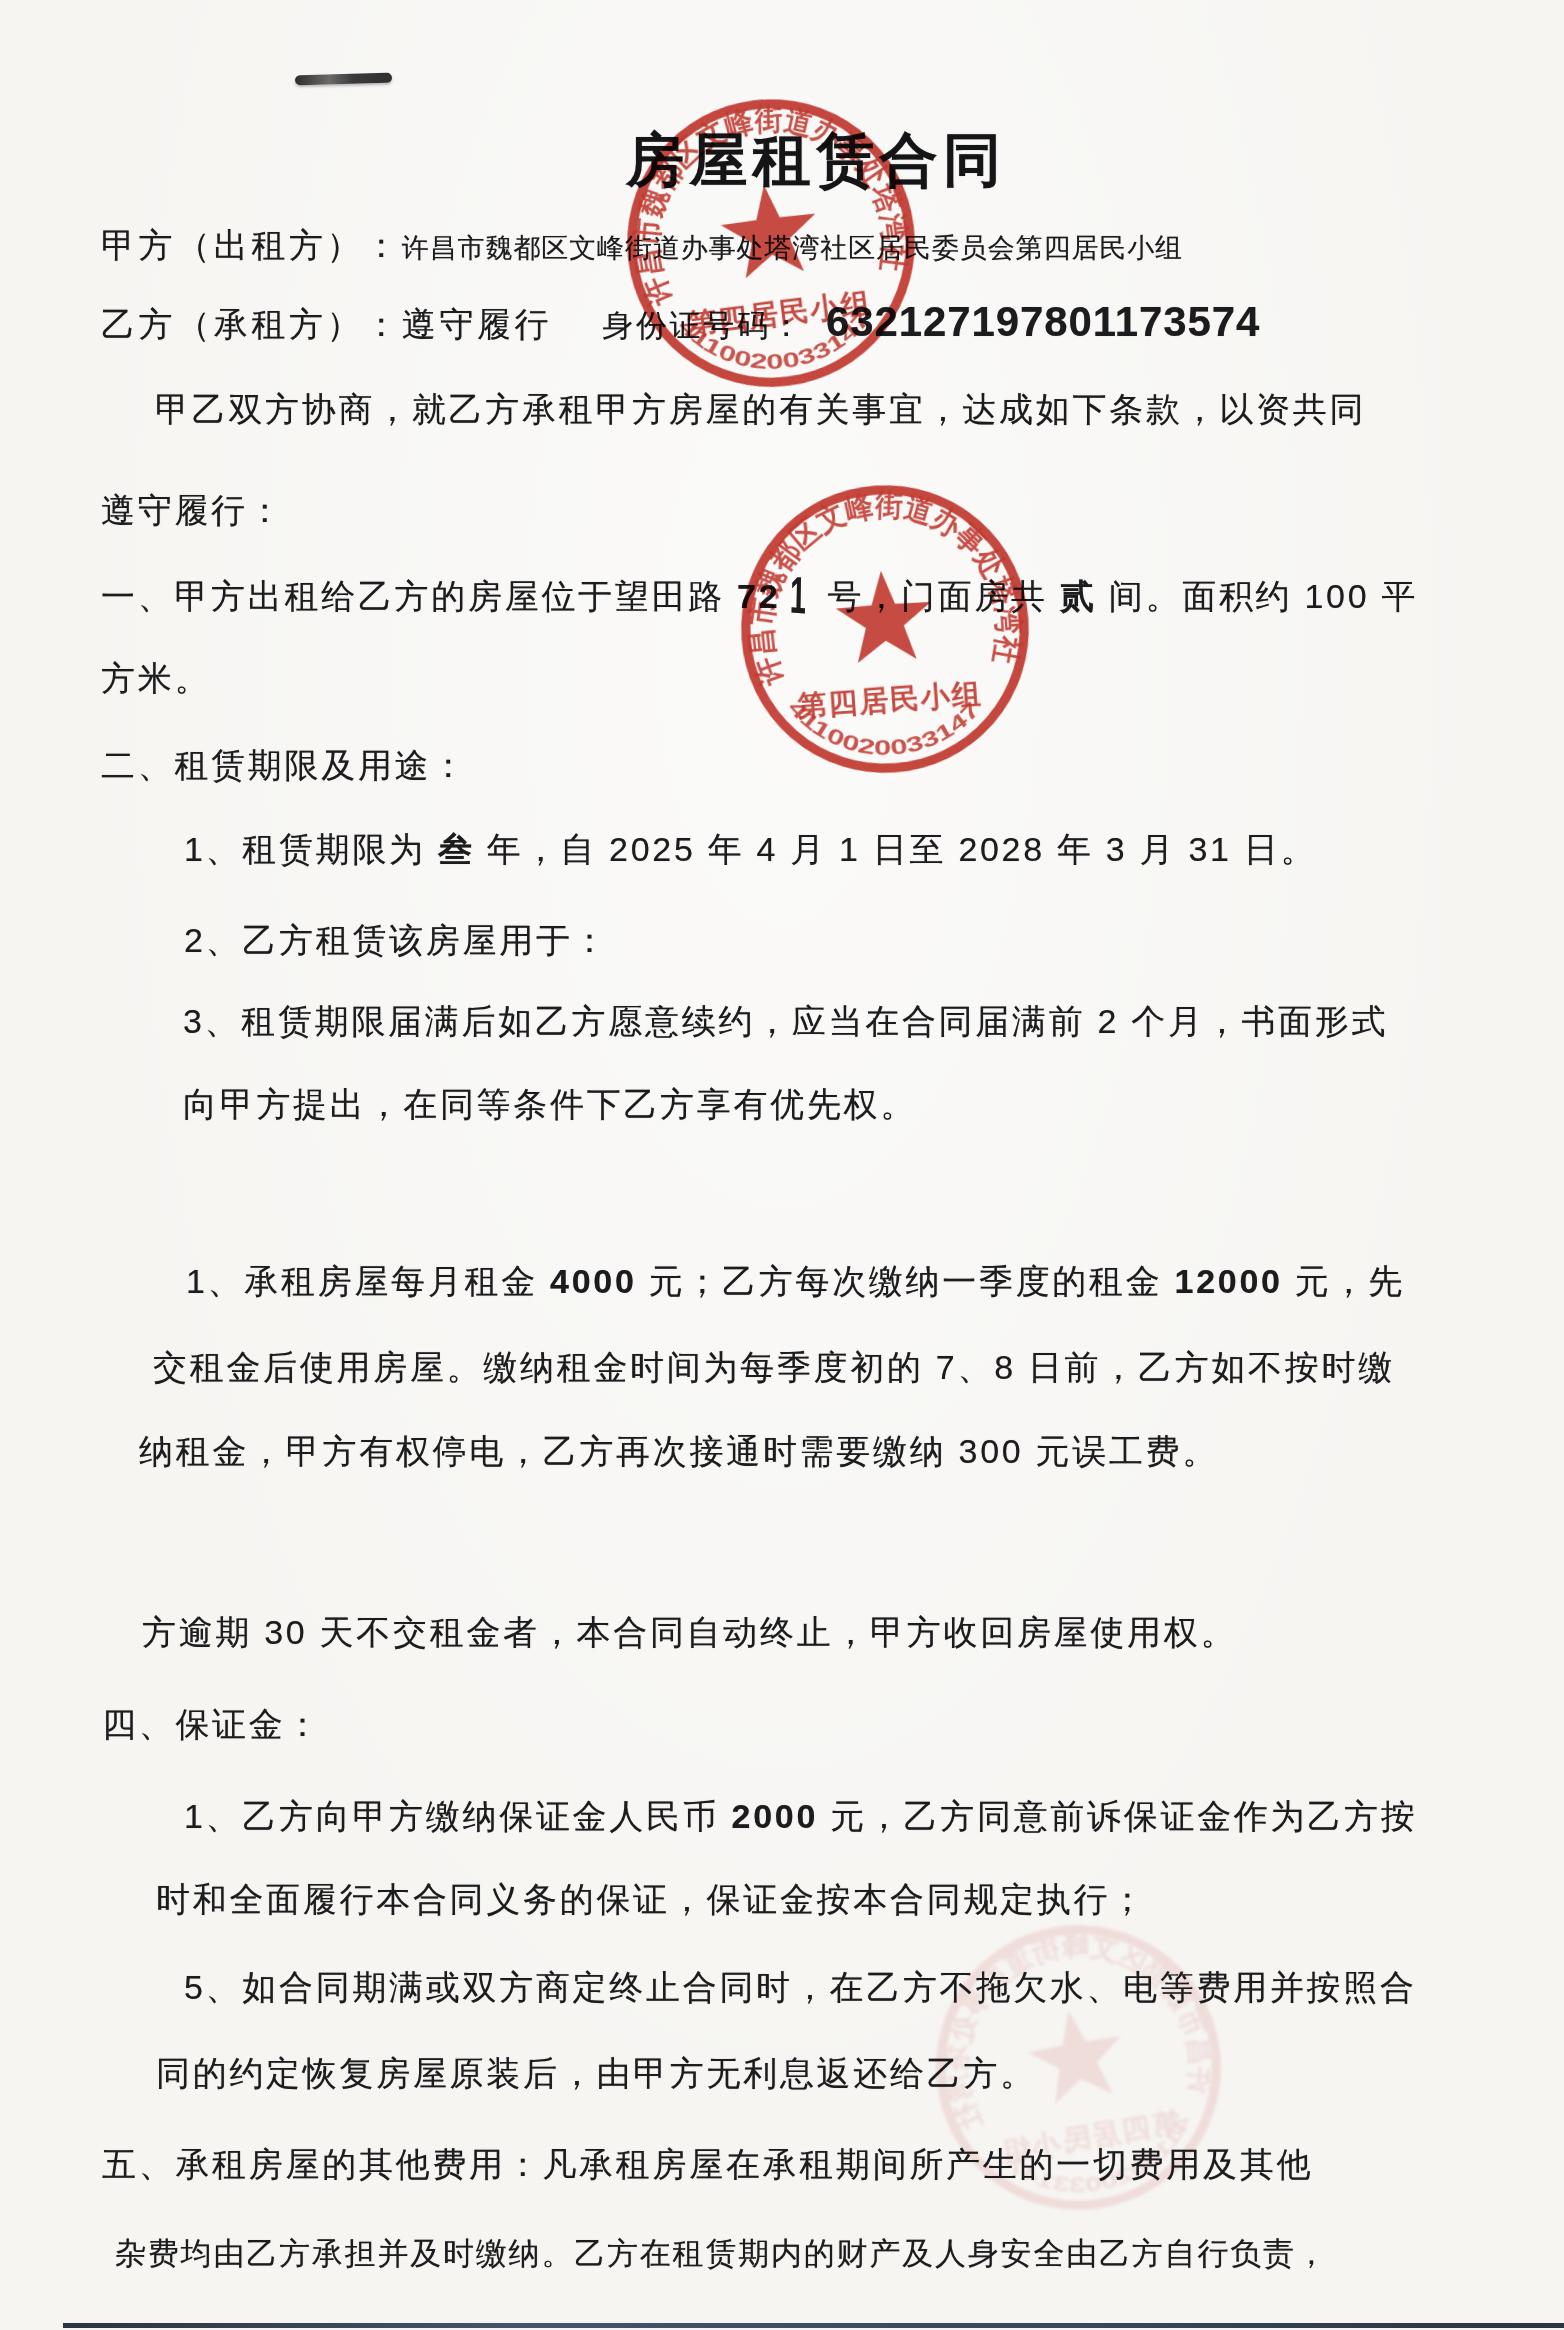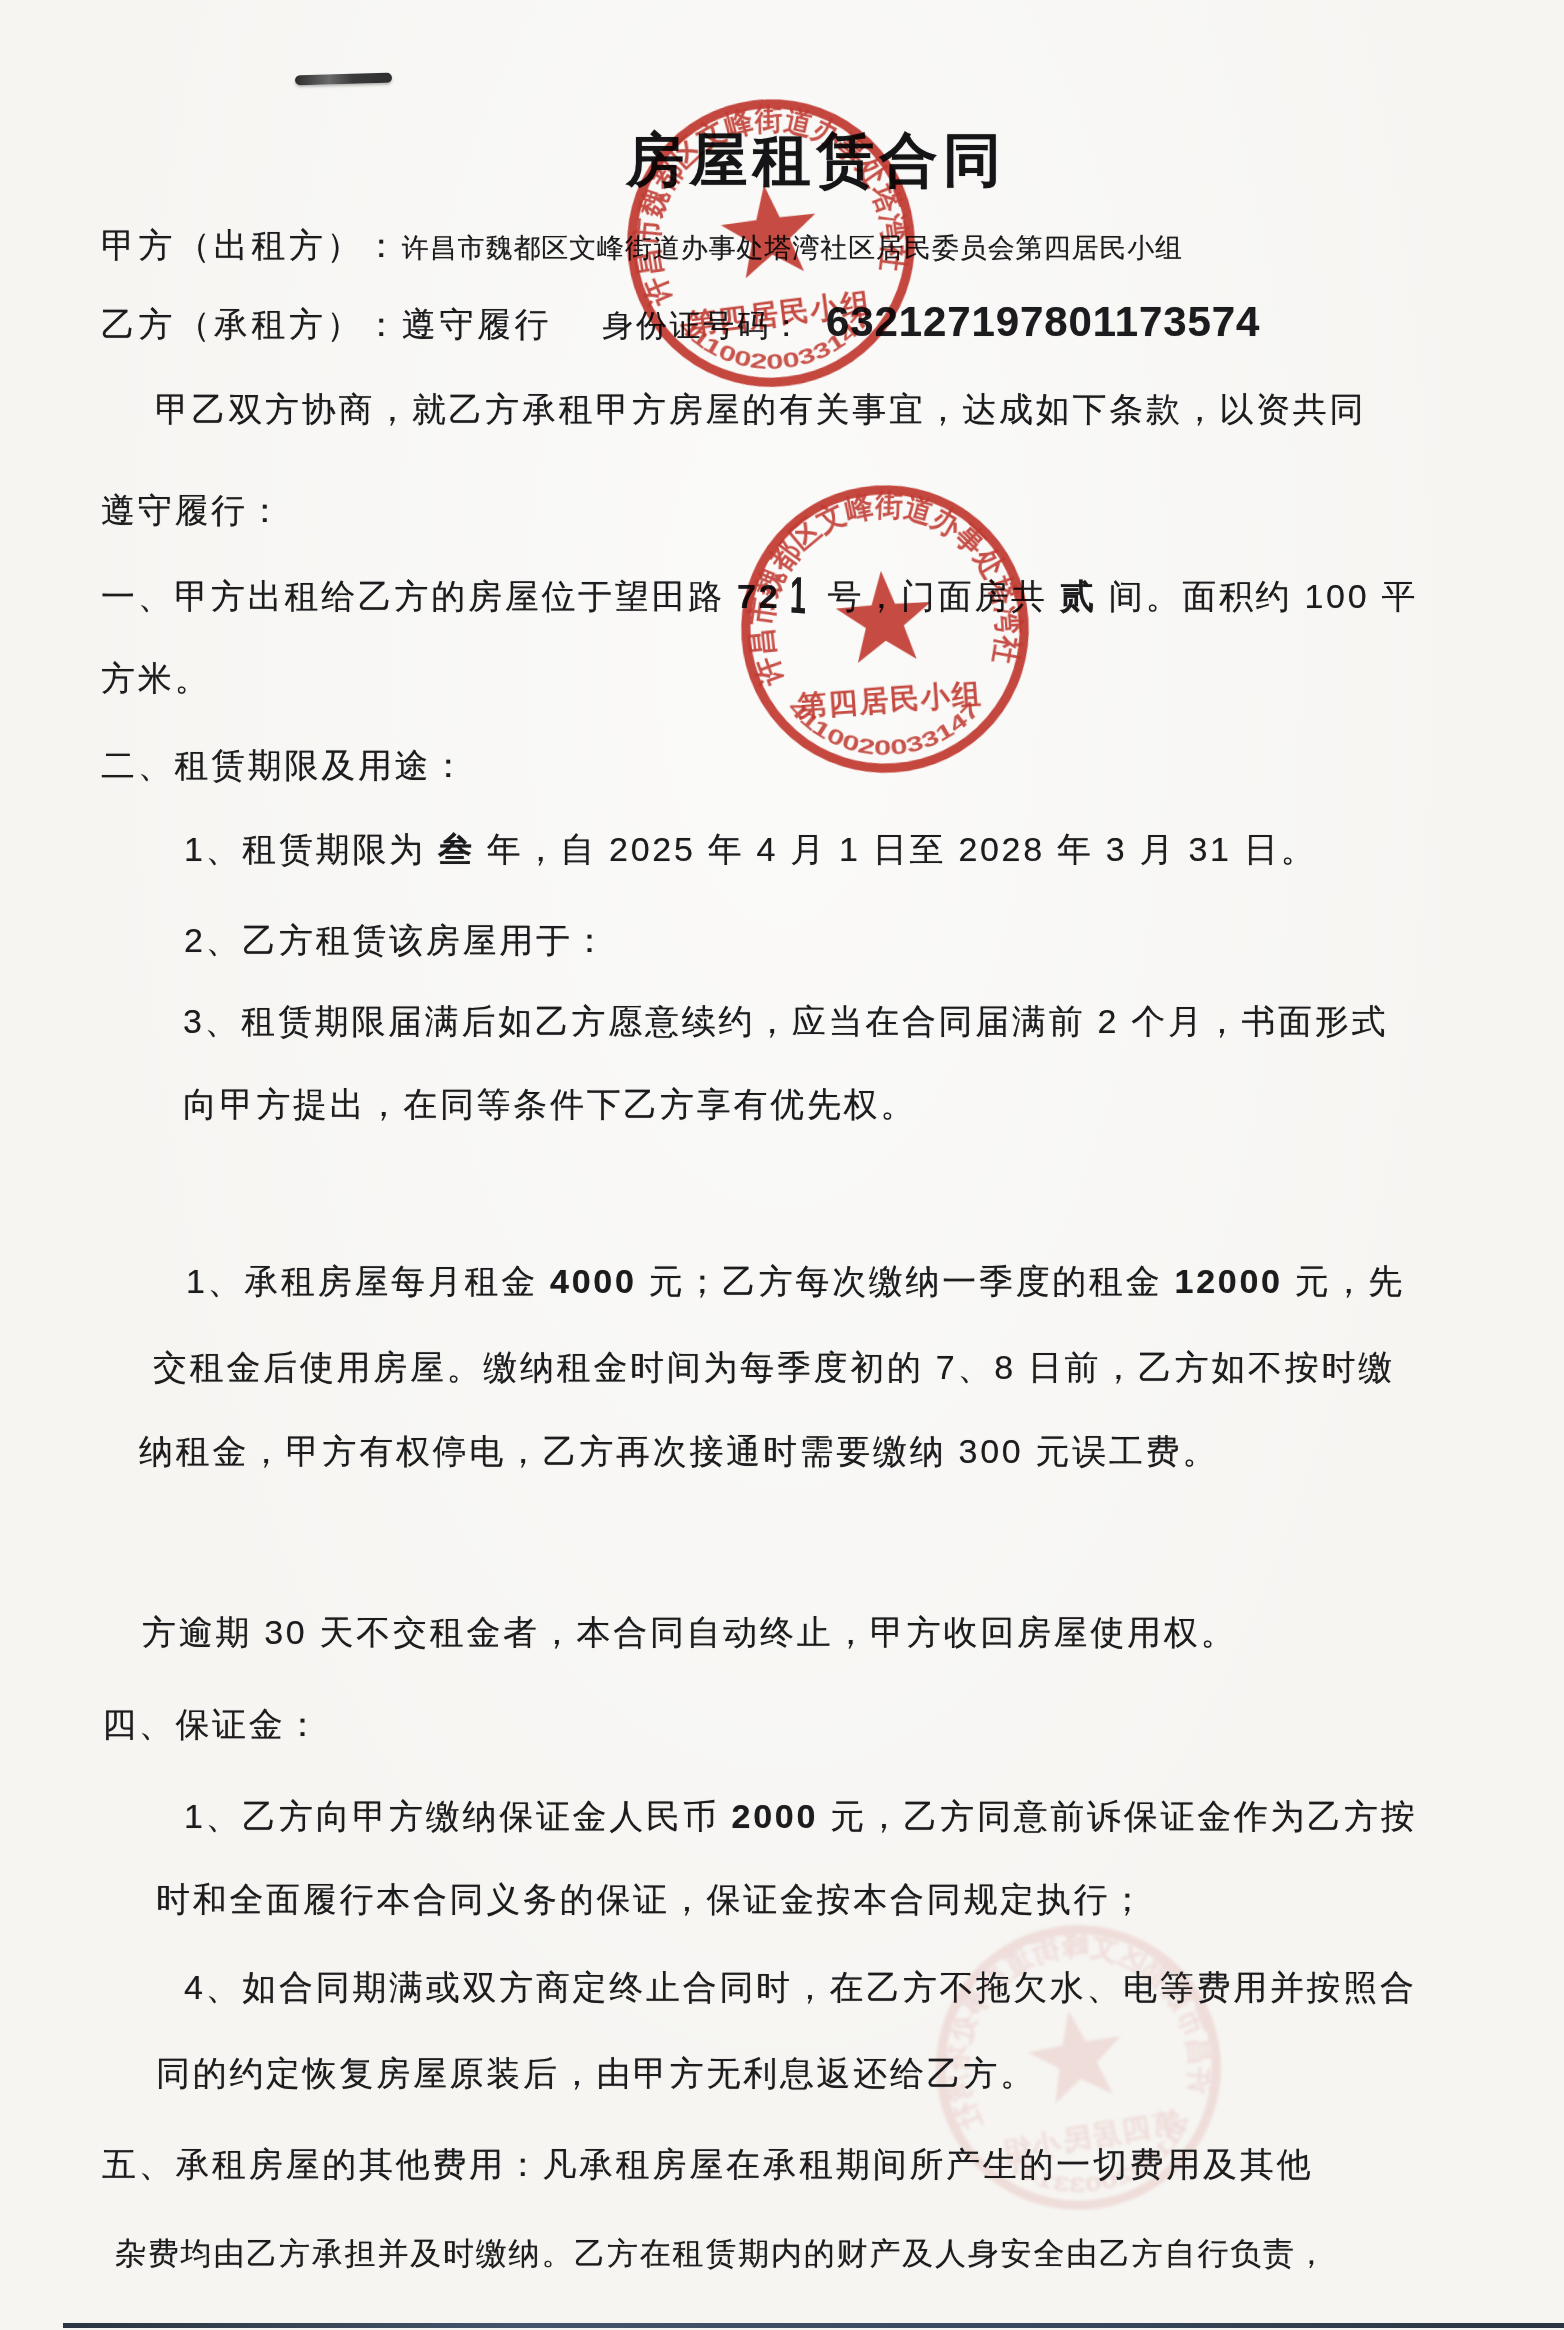--- a/index.html
+++ b/index.html
@@ -114,21 +114,21 @@
 
 
   <div class="line" style="top:1610px;left:142px"><span>方逾期 30 天不交租金者，本合同自动终止，甲方收回房屋使用权。</span></div>
 
   <div class="line" style="top:1702px;left:102px"><span>四、保证金：</span></div>
 
   <div class="line" style="top:1794px;left:184px"><span>1、乙方向甲方缴纳保证金人民币 </span><span class="b">2000</span><span> 元，乙方同意前诉保证金作为乙方按</span></div>
 
   <div class="line" style="top:1877px;left:156px"><span>时和全面履行本合同义务的保证，保证金按本合同规定执行；</span></div>
 
-  <div class="line" style="top:1965px;left:184px"><span>4、如合同期满或双方商定终止合同时，在乙方不拖欠水、电等费用并按照合</span></div>
+  <div class="line" style="top:1965px;left:184px"><span>5、如合同期满或双方商定终止合同时，在乙方不拖欠水、电等费用并按照合</span></div>
 
   <div class="line" style="top:2051px;left:156px"><span>同的约定恢复房屋原装后，由甲方无利息返还给乙方。</span></div>
 
   <div class="line" style="top:2142px;left:102px"><span>五、承租房屋的其他费用：</span><span>凡承租房屋在承租期间所产生的一切费用及其他</span></div>
 
   <div class="line sm" style="top:2233px;left:115px"><span>杂费均由乙方承担并及时缴纳。乙方在租赁期内的财产及人身安全由乙方自行负责，</span></div>
 
   <svg class="stamp" style="left:621px;top:93px;width:300px;height:300px;transform:rotate(-7deg)" viewBox="0 0 360 360">
     <defs>
       <path id="arcTop1" d="M 54.8 233.1 A 136 136 0 1 1 305.2 233.1"></path>

